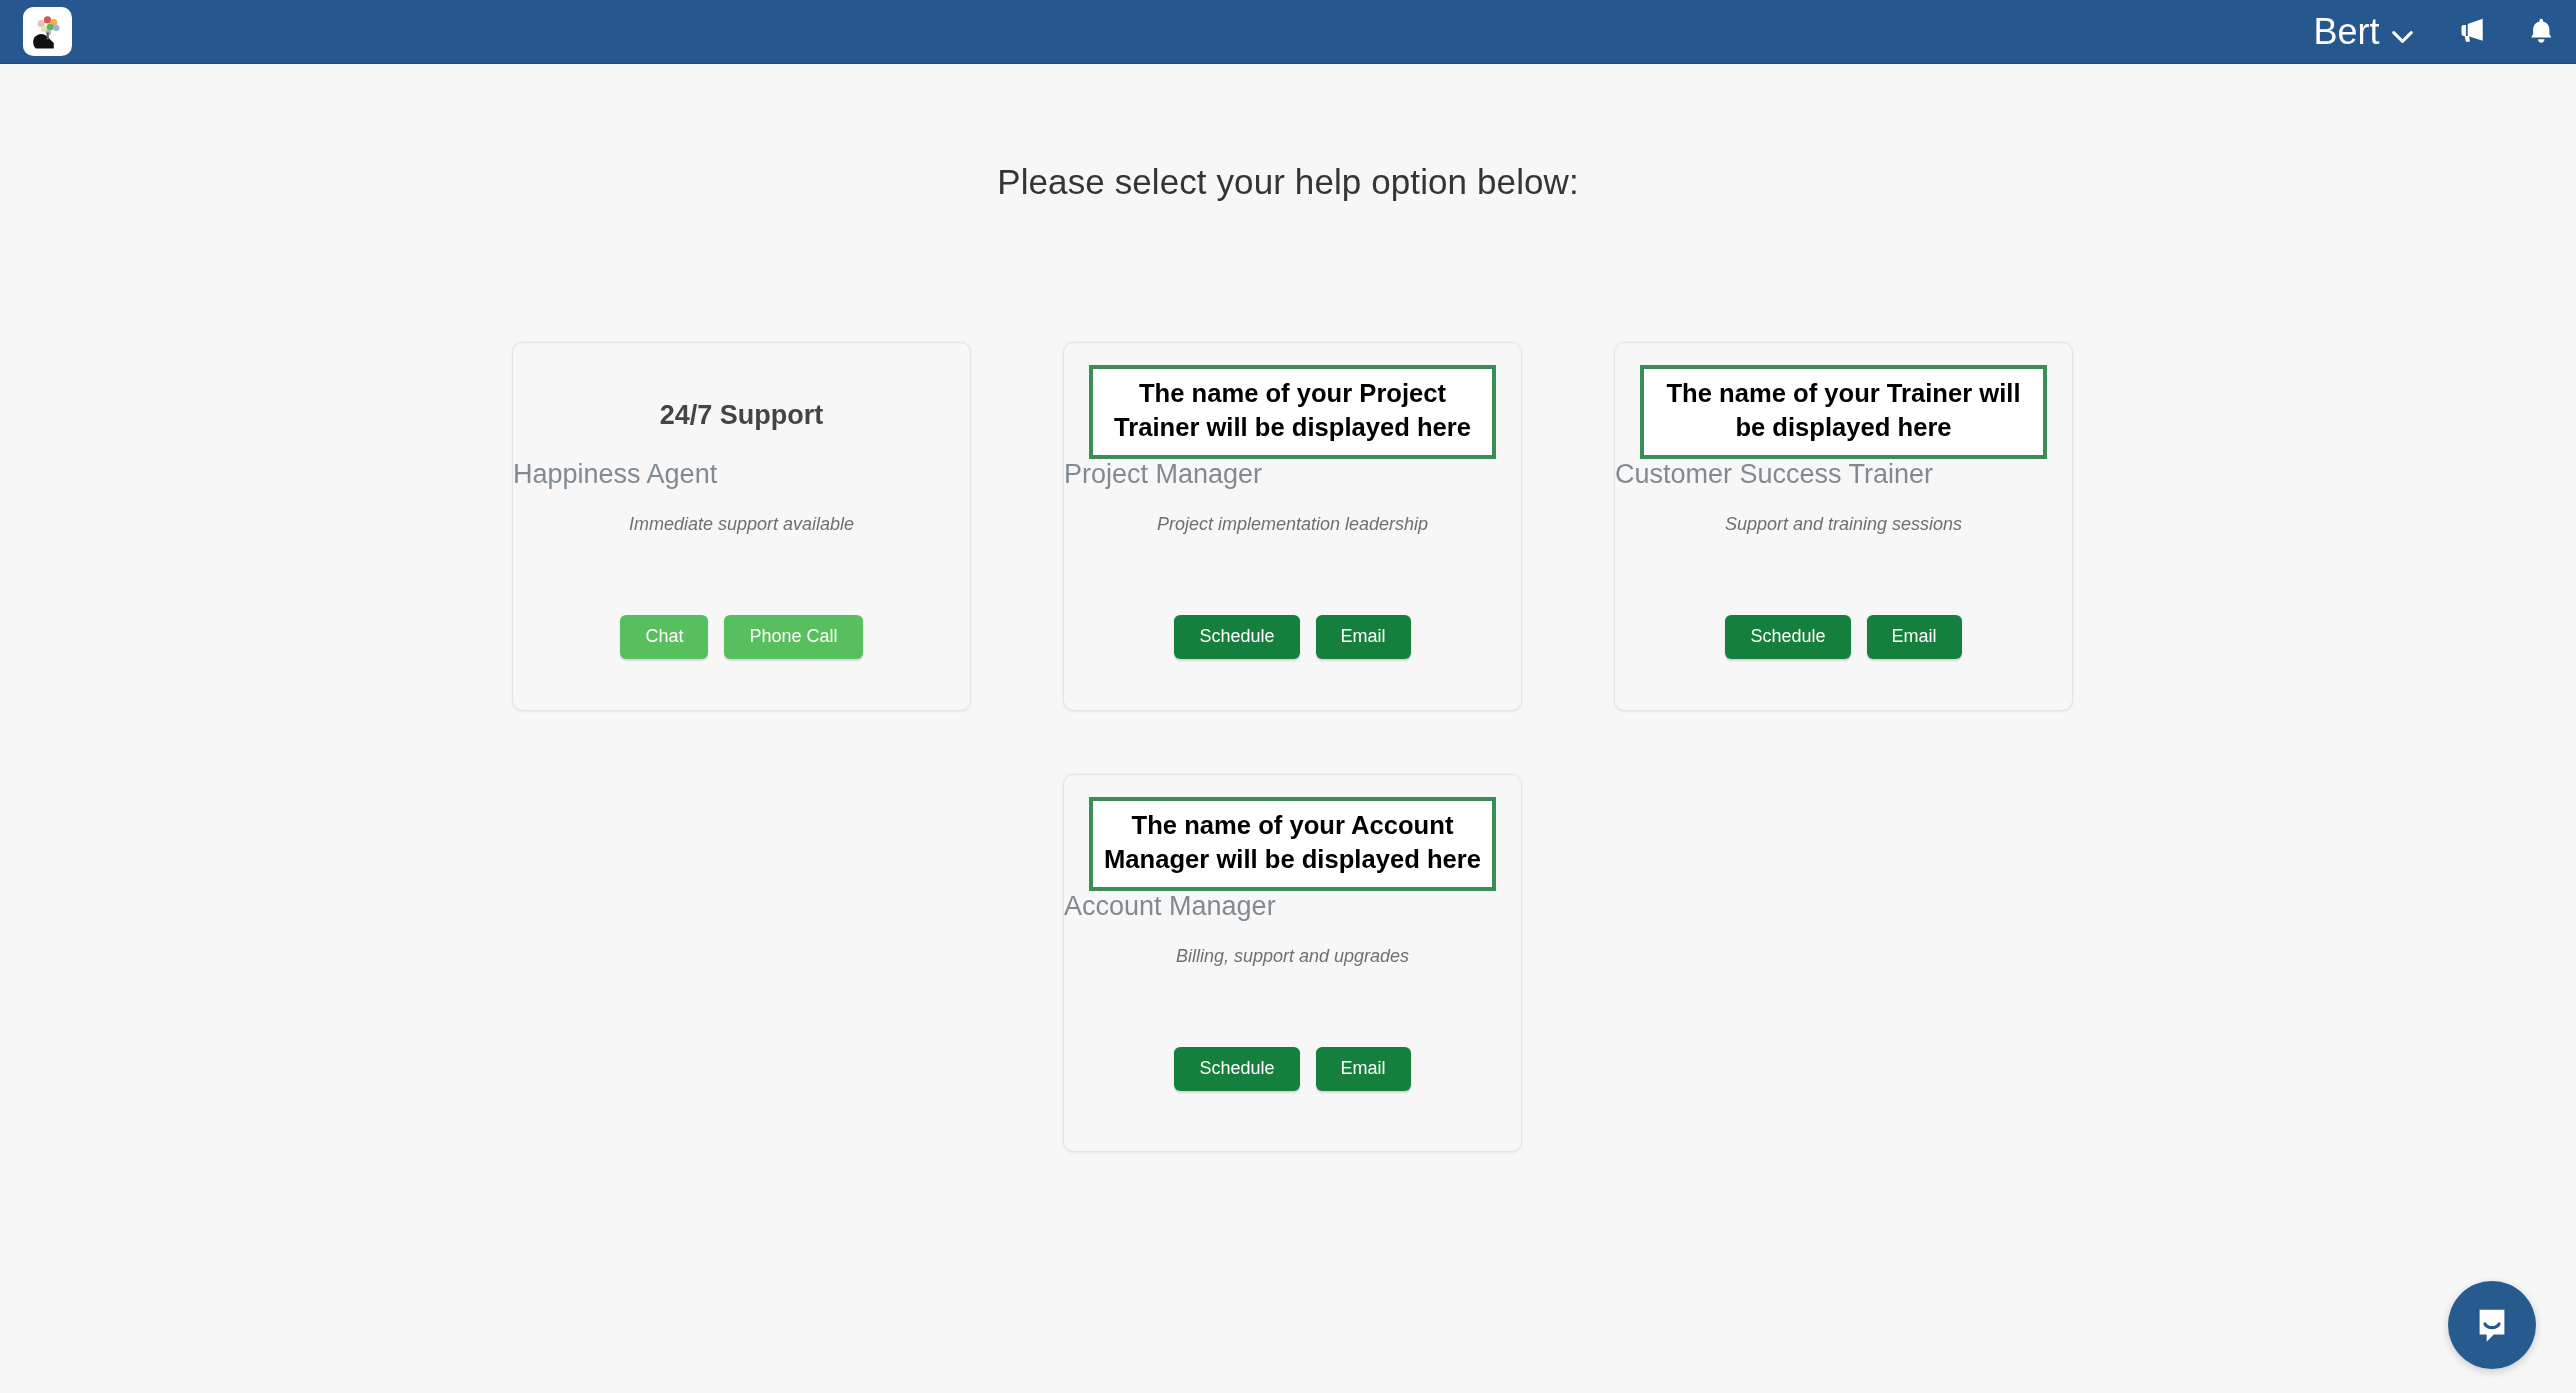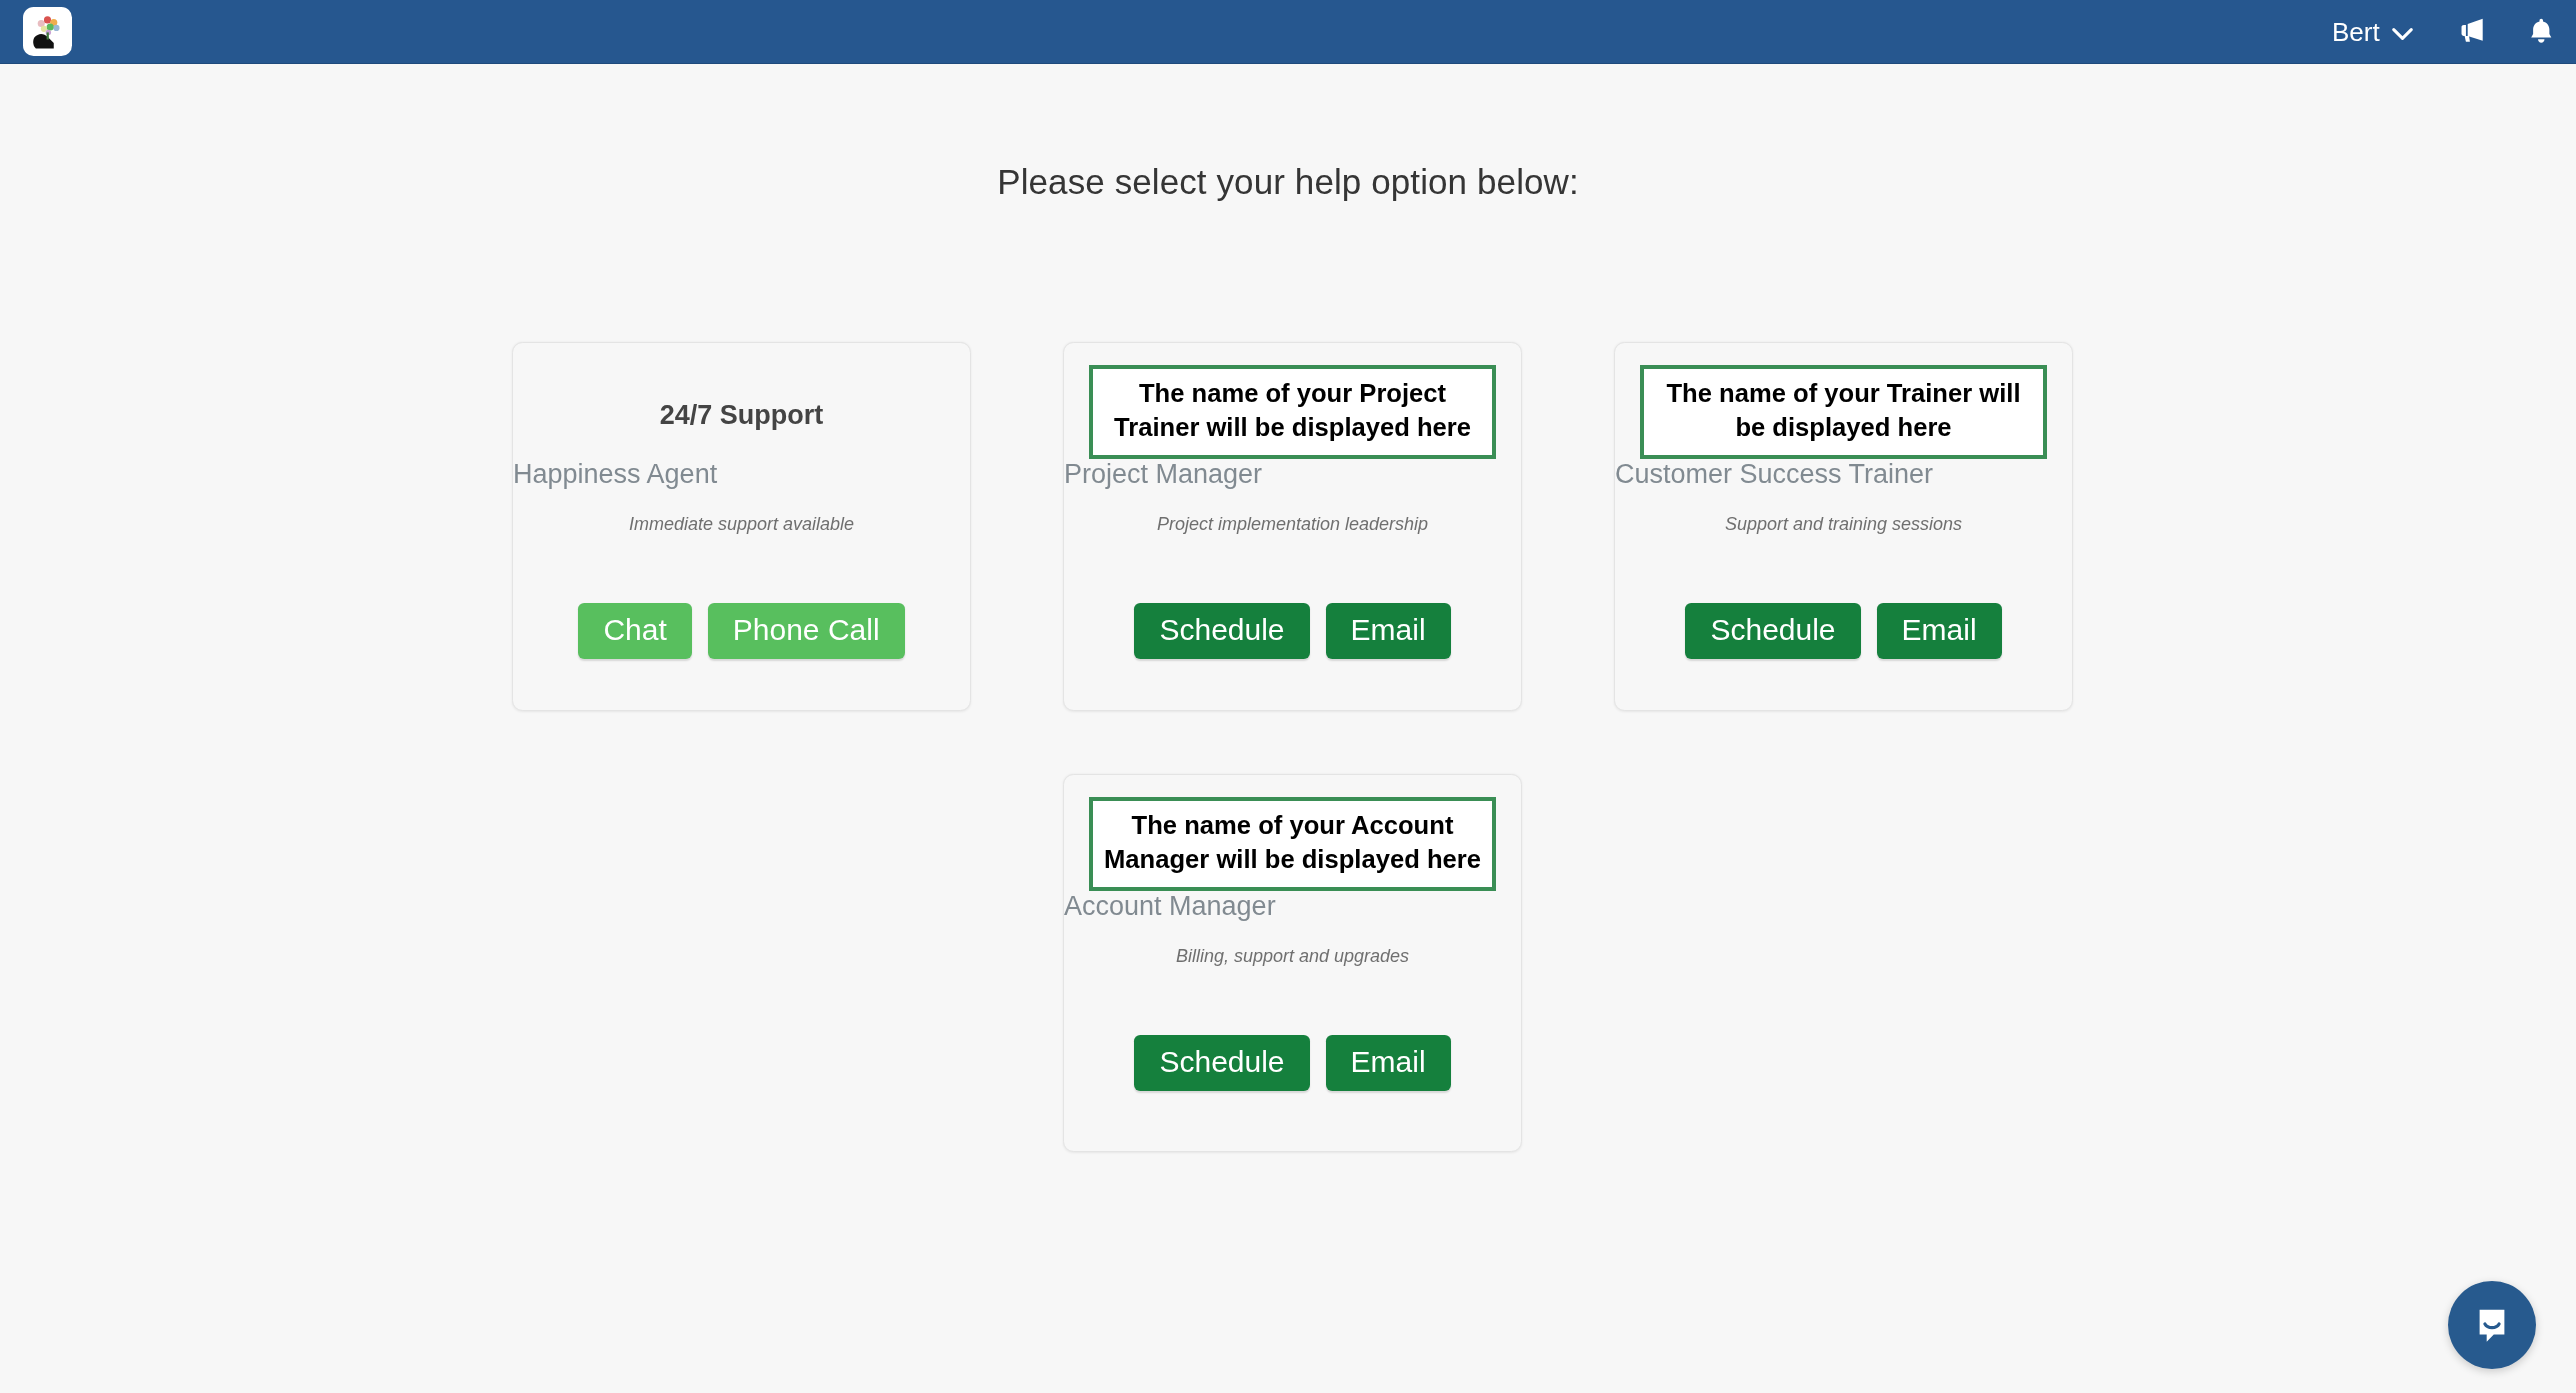--- a/index.html
+++ b/index.html
@@ -45,21 +45,21 @@
     height: 64px;
     display: flex;
     align-items: center;
   }
 
   .nav-user {
     display: flex;
     align-items: center;
     gap: 12.4px;
     color: #ffffff;
-    font-size: 26px;
+    font-size: 36px;
     padding: 14px 25px;
     height: 64px;
     cursor: pointer;
   }
 
   .nav-icon-btn {
     width: 69px;
     height: 64px;
     display: flex;
     align-items: center;
@@ -153,25 +153,26 @@
     display: flex;
     justify-content: center;
     gap: 16px;
   }
 
   .btn {
     border: none;
     border-radius: 6.2px;
     color: #ffffff;
     font-family: "Liberation Sans", sans-serif;
-    font-size: 30px;
+    font-size: 18px;
     padding: 12.4px 25px 14px 25px;
     cursor: pointer;
     line-height: 1;
     box-shadow: 0 1.8px 1.8px rgba(0,0,0,0.13);
+    margin-top: 12px;
   }
 
   .btn-green { background: #58bf5e; }
   .btn-blue  { background: #15803d; }
 
   
   .chat-launcher {
     position: absolute;
     left: 2448px;
     top: 1281px;

